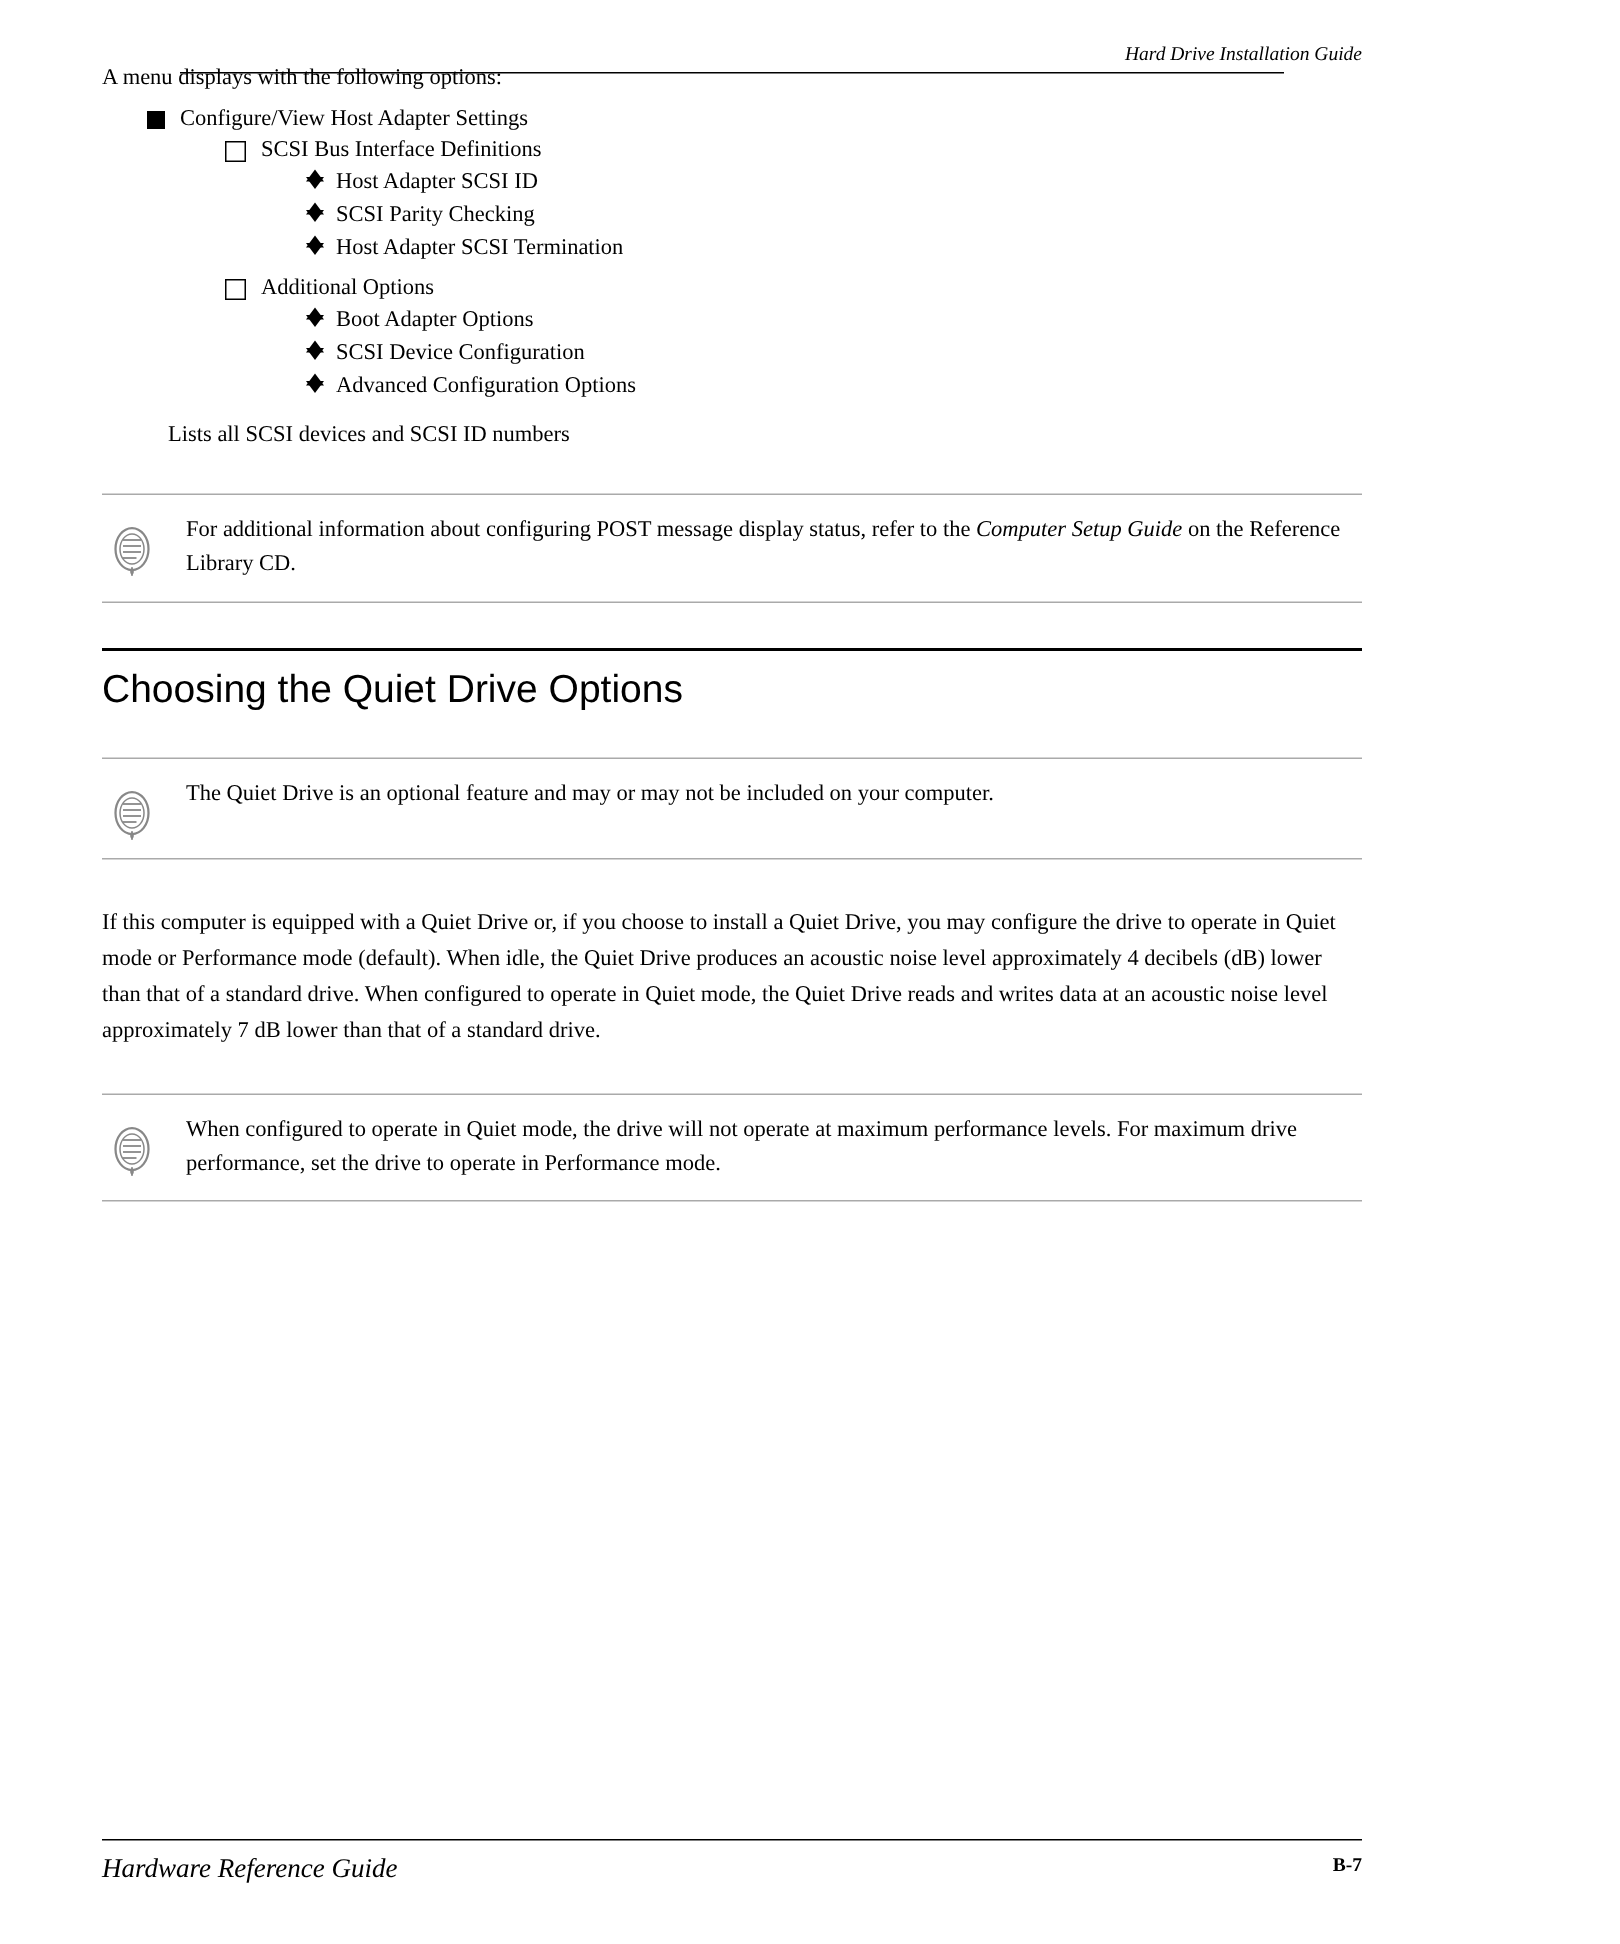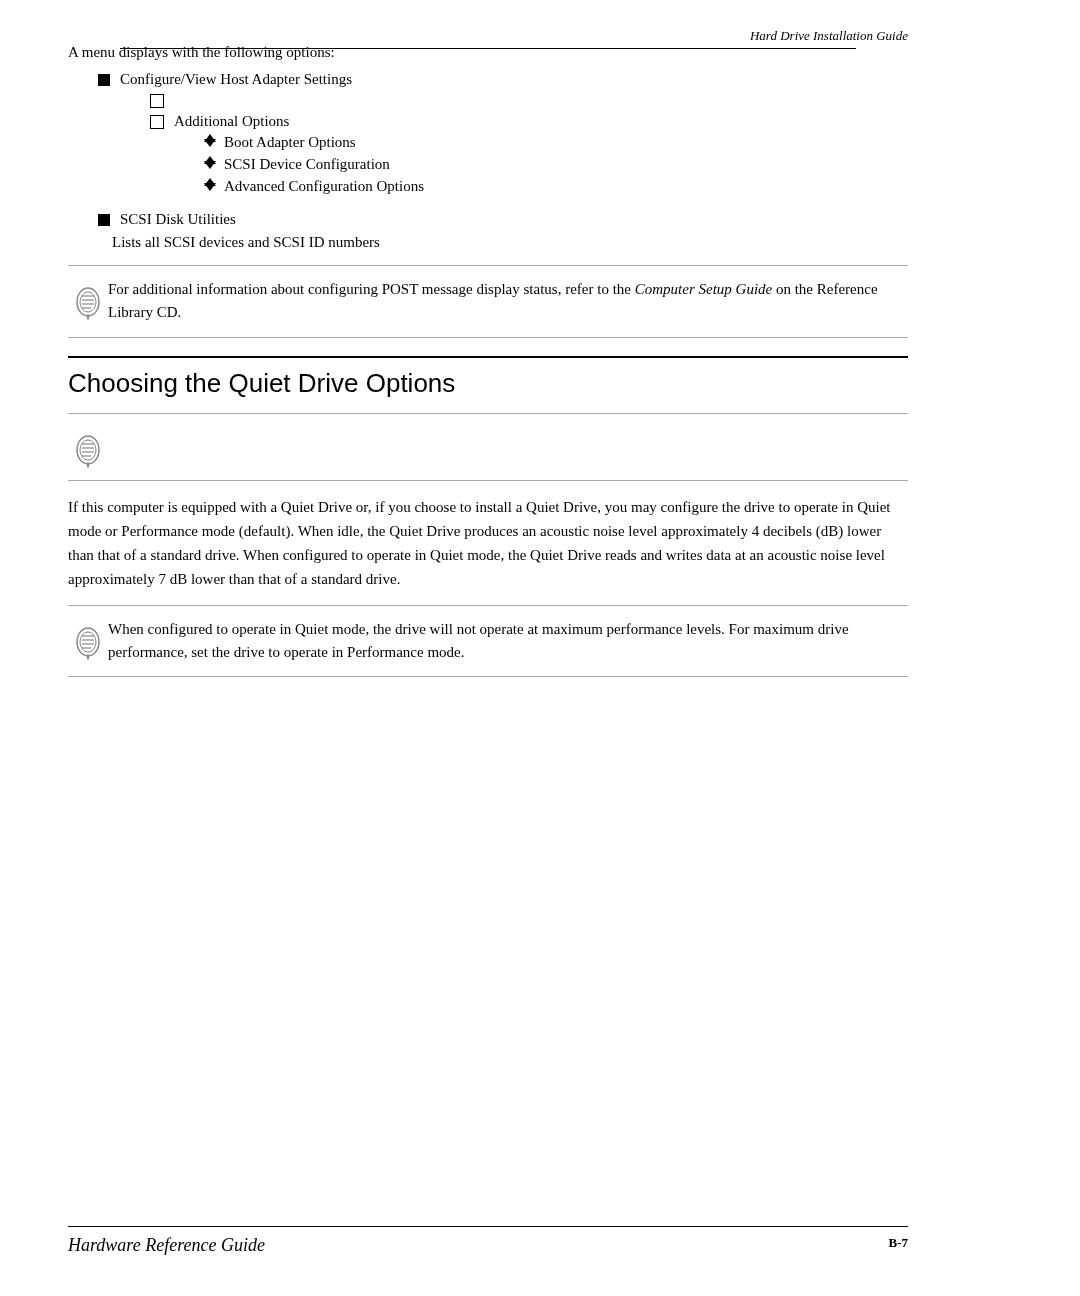--- a/index.html
+++ b/index.html
@@ -136,21 +136,22 @@
       border-top: 8px solid #000;
     }
 
     
     .note-box {
       display: flex;
       align-items: flex-start;
       border-top: 1px solid #aaa;
       border-bottom: 1px solid #aaa;
       padding: 12px 0;
-      margin: 14px 0;
+      margin: 30px 0;
+      gap: 16px;
     }
 
     .note-icon {
       width: 40px;
       height: 40px;
       flex-shrink: 0;
       margin-top: 2px;
     }
 
     .note-text {
@@ -224,20 +225,38 @@
       <li>
         <span class="bullet-square"></span>
         <div>
           <span>Configure/View Host Adapter Settings</span>
 
           
           <ul class="list-level2">
 
             <li>
               <span class="bullet-checkbox"></span>
+              <div>
+                <span>SCSI Bus Interface Definitions</span>
+                
+                <ul class="list-level3">
+                  <li>
+                    <span class="bullet-diamond"></span>
+                    <span>Host Adapter SCSI ID</span>
+                  </li>
+                  <li>
+                    <span class="bullet-diamond"></span>
+                    <span>SCSI Parity Checking</span>
+                  </li>
+                  <li>
+                    <span class="bullet-diamond"></span>
+                    <span>Host Adapter SCSI Termination</span>
+                  </li>
+                </ul>
+              </div>
             </li>
 
             <li>
               <span class="bullet-checkbox"></span>
               <div>
                 <span>Additional Options</span>
                 
                 <ul class="list-level3">
                   <li>
                     <span class="bullet-diamond"></span>
@@ -252,24 +271,20 @@
                     <span>Advanced Configuration Options</span>
                   </li>
                 </ul>
               </div>
             </li>
 
           </ul>
         </div>
       </li>
 
-      <li>
-        <span class="bullet-square"></span>
-        <span>SCSI Disk Utilities</span>
-      </li>
 
     </ul>
 
     <p class="intro-text" style="margin-left:44px; margin-top:4px; margin-bottom:14px;">Lists all SCSI devices and SCSI ID numbers</p>
 
     <div class="note-box">
       <div class="note-icon">
         <svg class="pencil-svg" viewBox="0 0 40 40" xmlns="http://www.w3.org/2000/svg">
 
           <g transform="translate(6, 4)">
@@ -298,20 +313,21 @@
             <ellipse cx="14" cy="18" rx="11" ry="14" fill="none" stroke="#888" stroke-width="1.5"></ellipse>
             <ellipse cx="14" cy="18" rx="8" ry="10" fill="none" stroke="#888" stroke-width="1"></ellipse>
             <line x1="8" y1="12" x2="20" y2="12" stroke="#888" stroke-width="1.2"></line>
             <line x1="8" y1="16" x2="20" y2="16" stroke="#888" stroke-width="1.2"></line>
             <line x1="8" y1="20" x2="20" y2="20" stroke="#888" stroke-width="1.2"></line>
             <line x1="8" y1="24" x2="17" y2="24" stroke="#888" stroke-width="1.2"></line>
             <path d="M14 30 Q16 33 14 36 Q12 33 14 30Z" fill="#888" stroke="#888" stroke-width="0.5"></path>
           </g>
         </svg>
       </div>
+      <p class="note-text">The Quiet Drive is an optional feature and may or may not be included on your computer.</p>
     </div>
 
     <p class="body-para">If this computer is equipped with a Quiet Drive or, if you choose to install a Quiet Drive, you may configure the drive to operate in Quiet mode or Performance mode (default). When idle, the Quiet Drive produces an acoustic noise level approximately 4 decibels (dB) lower than that of a standard drive. When configured to operate in Quiet mode, the Quiet Drive reads and writes data at an acoustic noise level approximately 7 dB lower than that of a standard drive.</p>
 
     <div class="note-box">
       <div class="note-icon">
         <svg class="pencil-svg" viewBox="0 0 40 40" xmlns="http://www.w3.org/2000/svg">
           <g transform="translate(6, 4)">
             <ellipse cx="14" cy="18" rx="11" ry="14" fill="none" stroke="#888" stroke-width="1.5"></ellipse>
             <ellipse cx="14" cy="18" rx="8" ry="10" fill="none" stroke="#888" stroke-width="1"></ellipse>

